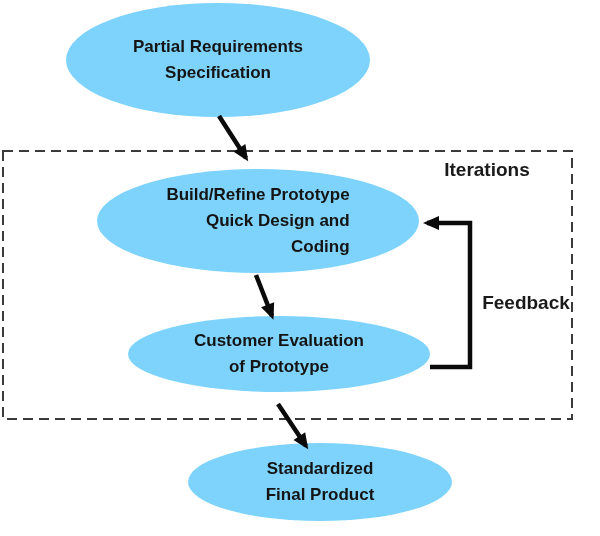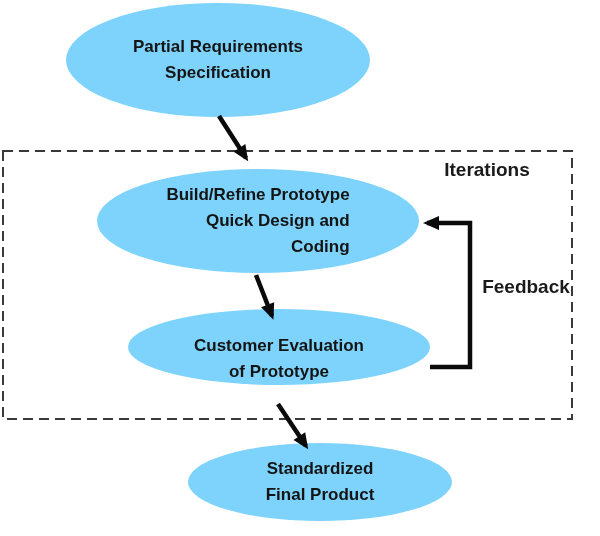--- a/index.html
+++ b/index.html
@@ -22,31 +22,31 @@
   }
   .node span {
     white-space: pre-line;
     font-weight: bold;
     font-size: 17px;
     line-height: 26px;
     color: #141414;
   }
   .node.partial   { left: 66px;  top: 3px;   width: 304px; height: 114px; }
   .node.build     { left: 97px;  top: 169px; width: 322px; height: 104px; text-align: right; }
-  .node.customer  { left: 128px; top: 309px; width: 302px; height: 76px; align-items: flex-end;  }
+  .node.customer  { left: 128px; top: 316px; width: 302px; height: 76px;  }
   .node.final     { left: 188px; top: 443px; width: 264px; height: 78px;  }
   .floating-label {
     position: absolute;
     font-weight: bold;
     font-size: 19px;
     color: #1a1a1a;
     text-align: center;
   }
   .iterations-label { left: 425px; top: 159px; width: 100px; margin-left: 12px; }
-  .feedback-label   { left: 480px; top: 276px; width: 92px;  }
+  .feedback-label   { left: 480px; top: 292px; width: 92px;  }
   .arrows {
     position: absolute;
     left: 0; top: 0;
     width: 600px; height: 536px;
     pointer-events: none;
   }
 </style>
 </head>
 <body>
 

